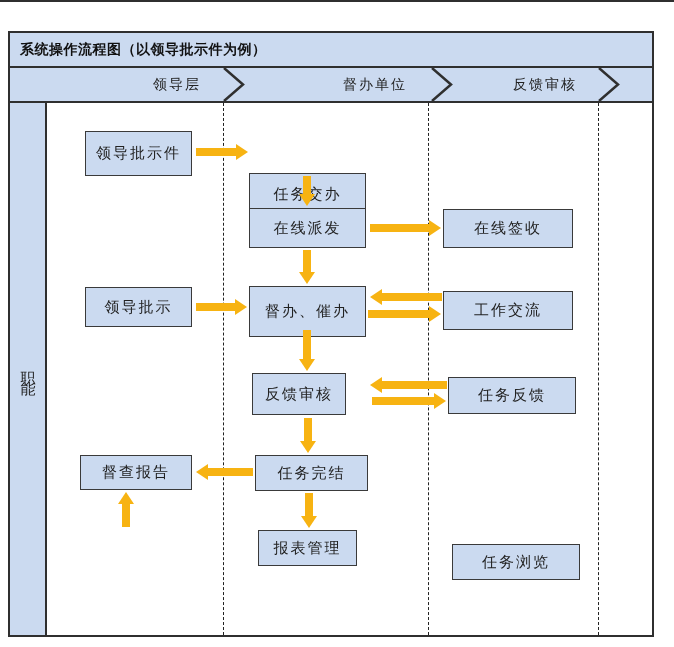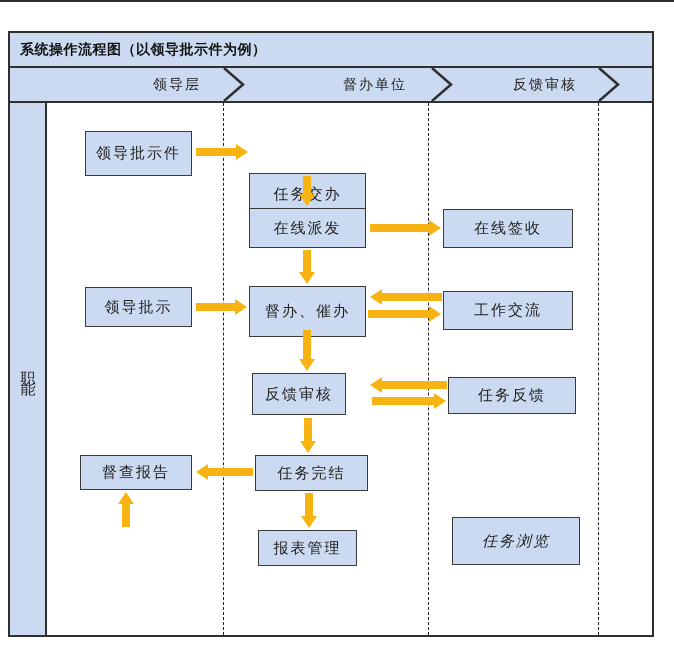--- a/index.html
+++ b/index.html
@@ -83,21 +83,21 @@
     <div class="node" style="left: 249px; top: 208px; width: 117px; height: 40px;">在线派发</div>
     <div class="node" style="left: 443px; top: 209px; width: 130px; height: 39px;">在线签收</div>
     <div class="node" style="left: 85px; top: 287px; width: 107px; height: 40px;">领导批示</div>
     <div class="node" style="left: 249px; top: 286px; width: 117px; height: 51px;">督办、催办</div>
     <div class="node" style="left: 443px; top: 291px; width: 130px; height: 39px;">工作交流</div>
     <div class="node" style="left: 252px; top: 373px; width: 94px; height: 42px;">反馈审核</div>
     <div class="node" style="left: 448px; top: 377px; width: 128px; height: 37px;">任务反馈</div>
     <div class="node" style="left: 255px; top: 455px; width: 113px; height: 36px;">任务完结</div>
     <div class="node" style="left: 80px; top: 455px; width: 112px; height: 35px;">督查报告</div>
     <div class="node" style="left: 258px; top: 530px; width: 99px; height: 36px;">报表管理</div>
-    <div class="node" style="left: 452px; top: 517px; width: 128px; height: 48px; font-style: italic;">任务浏览</div>
+    <div class="node" style="left: 452px; top: 544px; width: 128px; height: 36px;">任务浏览</div>
     <div class="arrow arrow-right" style="left: 196px; top: 144px; width: 52px; height: 16px;">
       <div class="shaft"></div>
       <div class="head"></div>
     </div>
     <div class="arrow arrow-down" style="left: 299px; top: 176px; width: 16px; height: 30px;">
       <div class="shaft"></div>
       <div class="head"></div>
     </div>
     <div class="arrow arrow-right" style="left: 370px; top: 220px; width: 71px; height: 16px;">
       <div class="shaft"></div>

